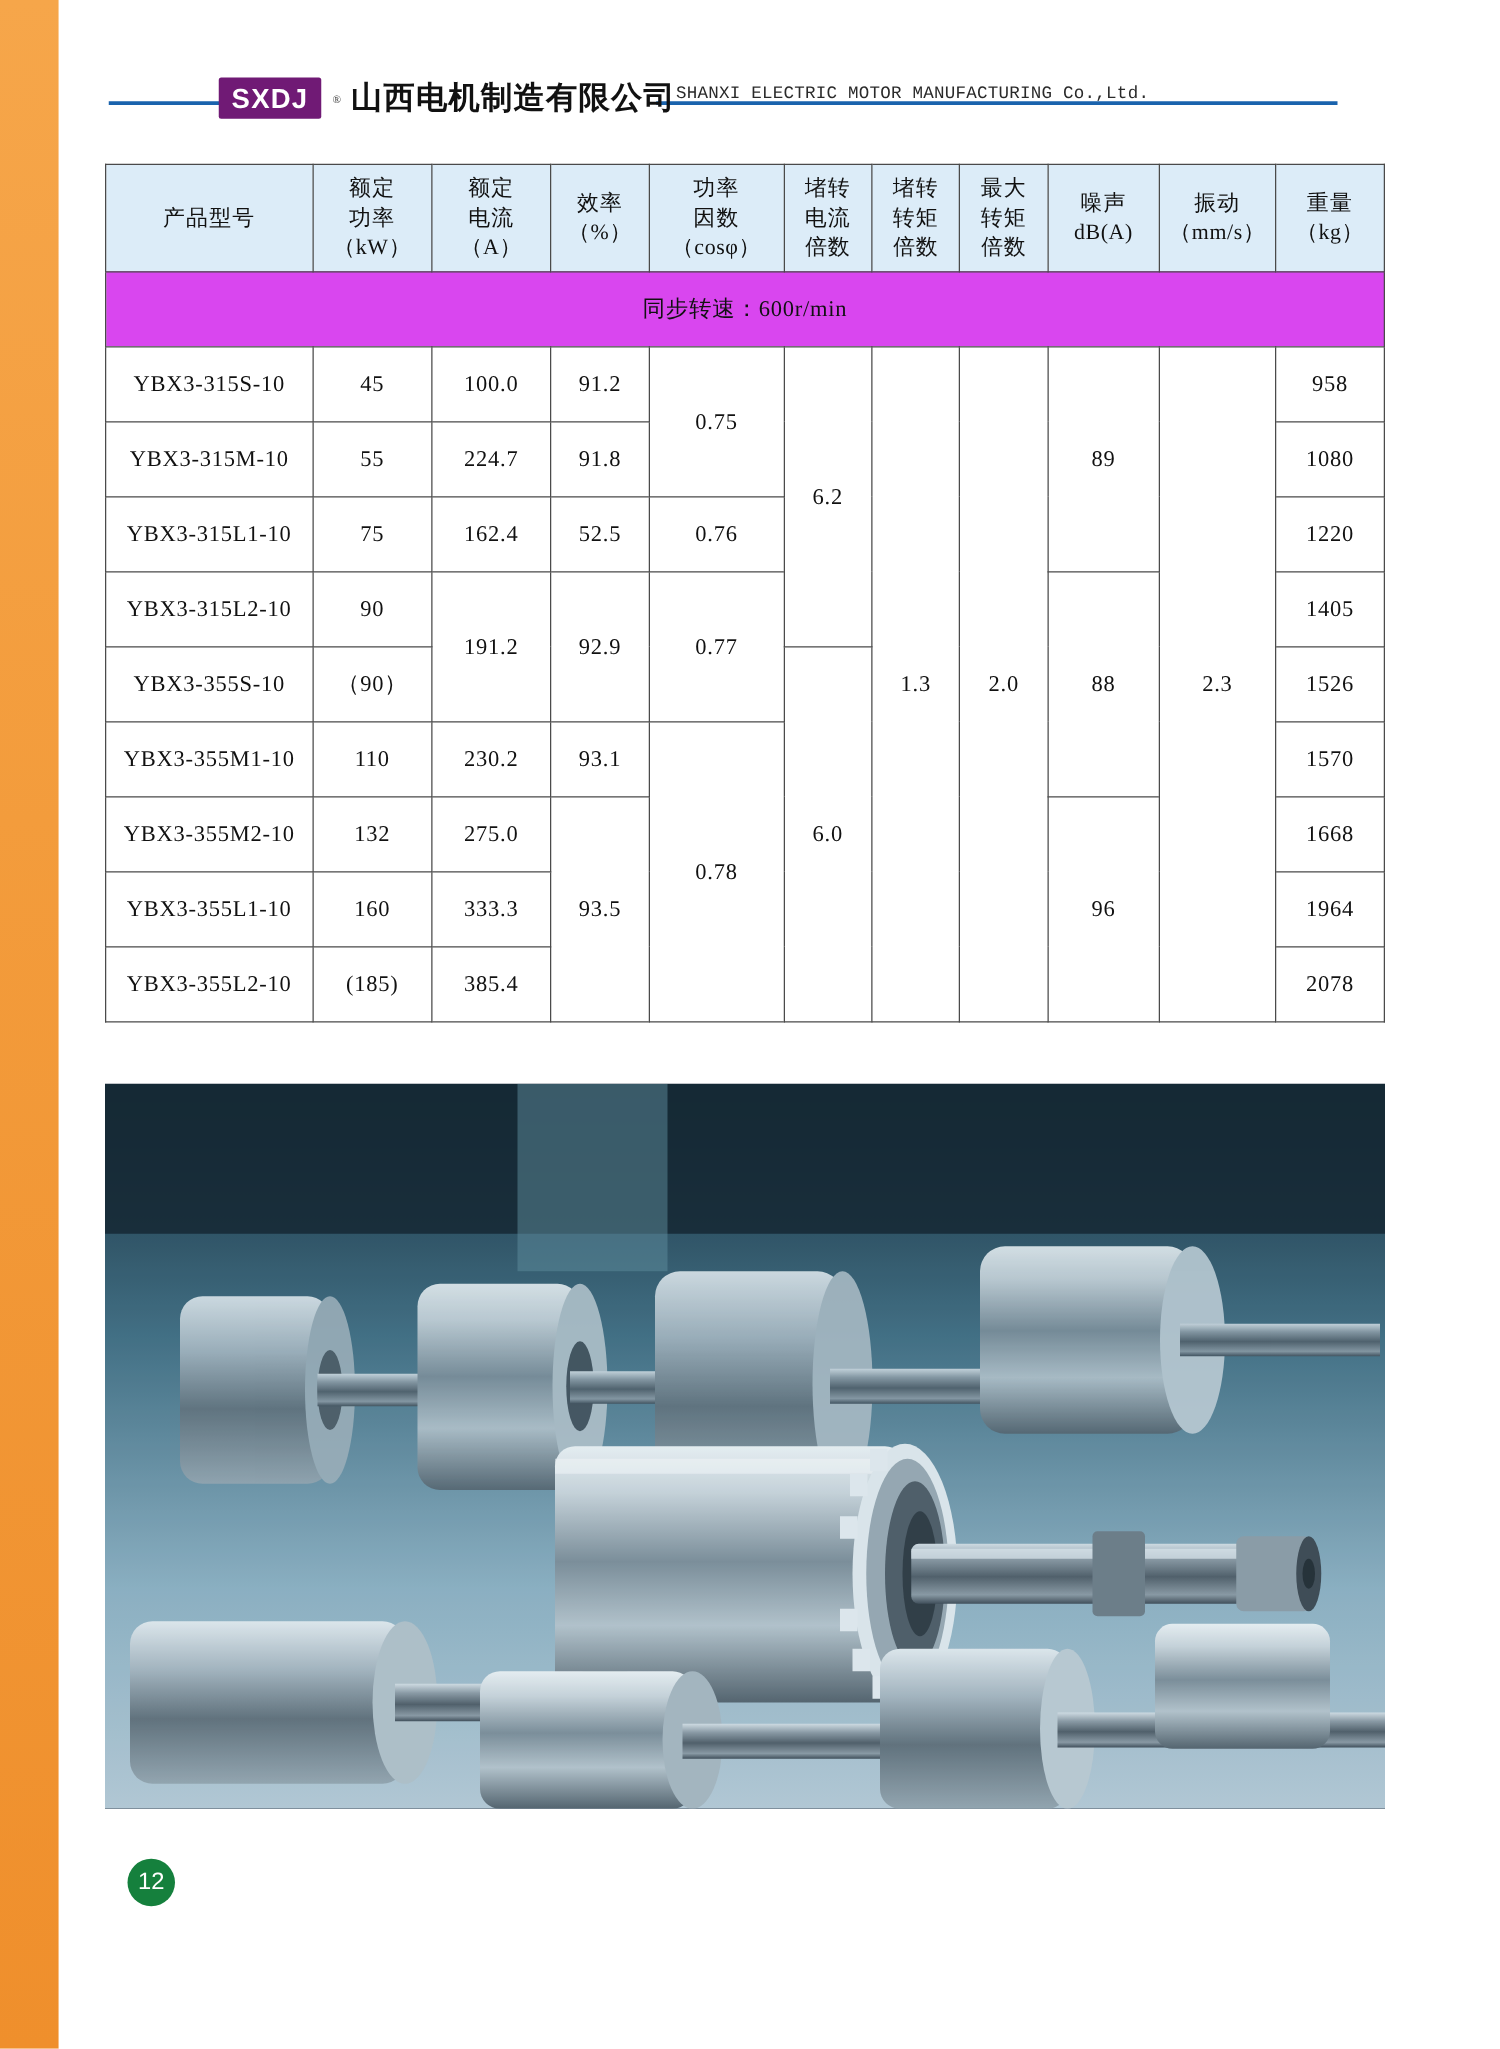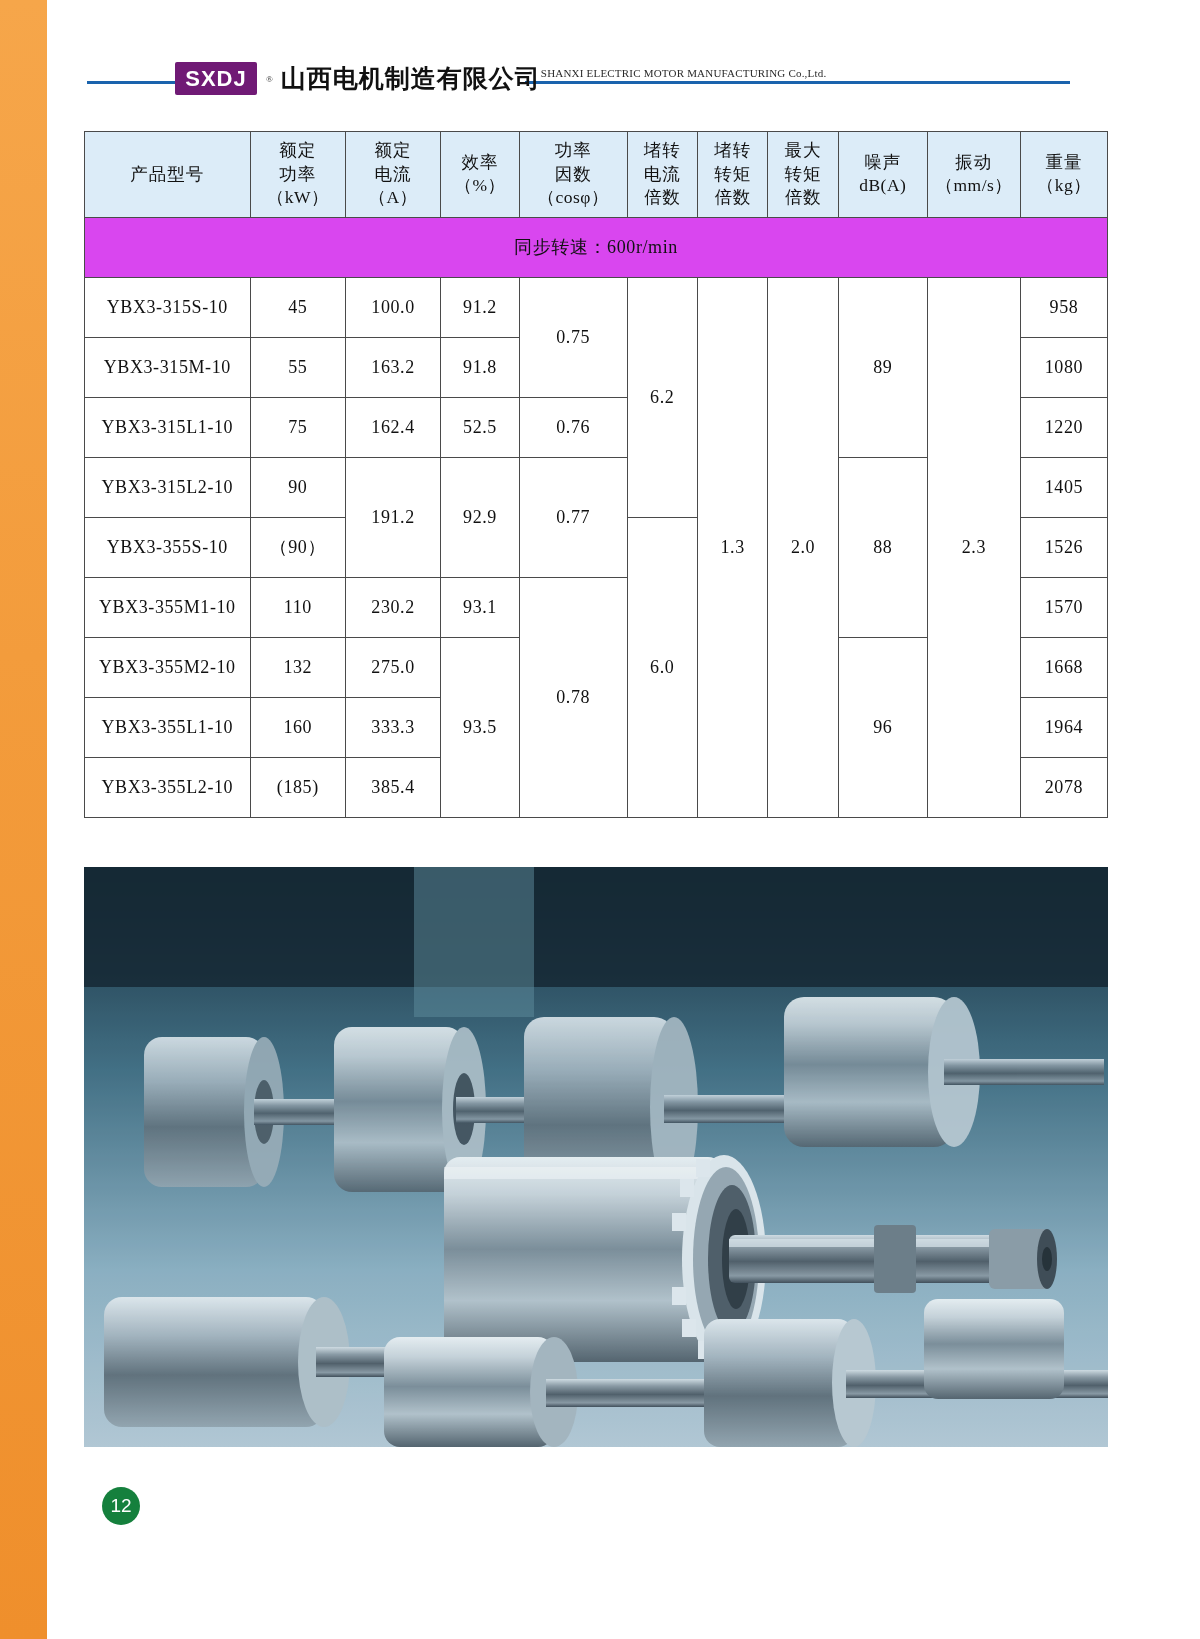--- a/index.html
+++ b/index.html
@@ -84,24 +84,24 @@
   .logo-texts { display:flex; flex-direction: row; justify-content:center; }
   .logo-cn {
     font-size: 25px;
     font-weight: bold;
     color: #111;
     letter-spacing: 1px;
     line-height: 1.05;
     font-family: "Liberation Sans", sans-serif;
   }
   .logo-en {
-    font-size: 11px;
+    font-size: 14px;
     color: #2a2a2a;
     letter-spacing: 0.2px;
-    font-family: Liberation Serif, serif;
+    font-family: Liberation Mono, monospace;
     margin-top: 2px;
   }
 
   
   .table-wrap {
     position: absolute;
     left: 37px; top: 131px;
     width: 1024px;
   }
   table.spec {
@@ -241,21 +241,21 @@
           <td rowspan="9">1.3</td>
           <td rowspan="9">2.0</td>
           <td rowspan="3">89</td>
           <td rowspan="9">2.3</td>
           <td>958</td>
         </tr>
 
         <tr>
           <td class="model">YBX3-315M-10</td>
           <td>55</td>
-          <td>163.2</td>
+          <td>224.7</td>
           <td>91.8</td>
           <td>1080</td>
         </tr>
 
         <tr>
           <td class="model">YBX3-315L1-10</td>
           <td>75</td>
           <td>162.4</td>
           <td>52.5</td>
           <td>0.76</td>

